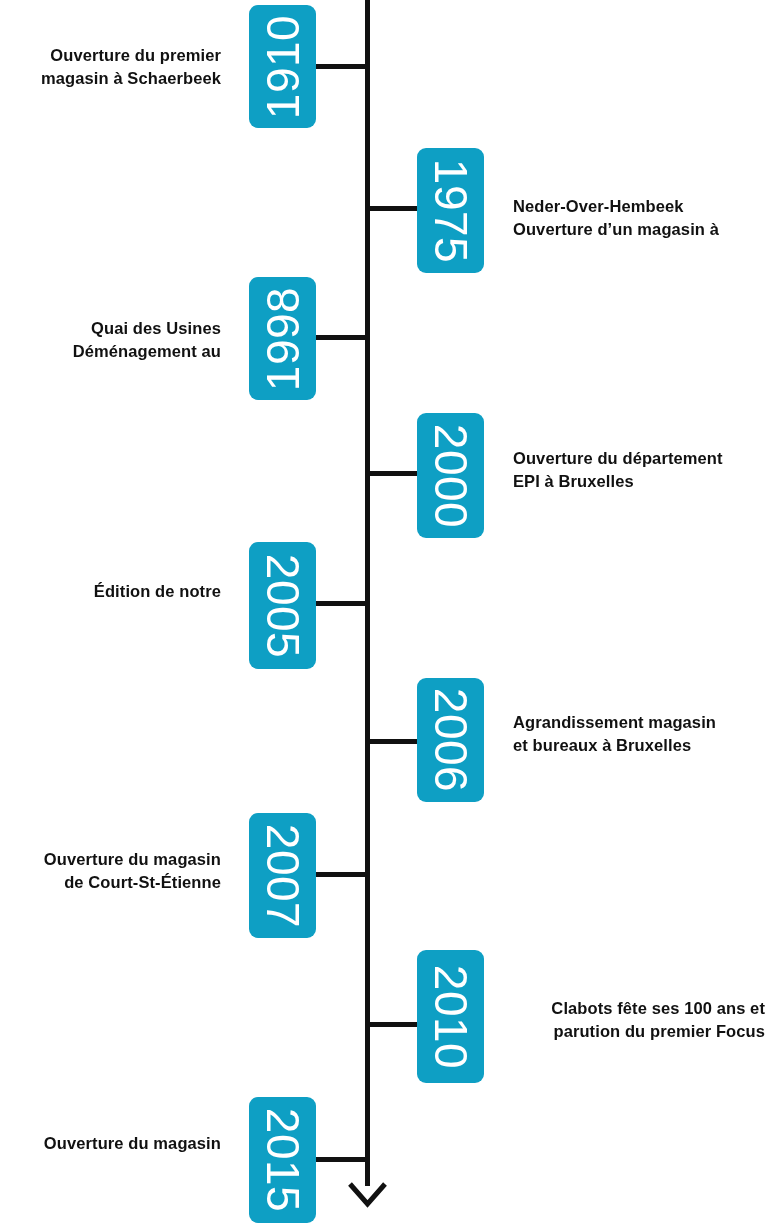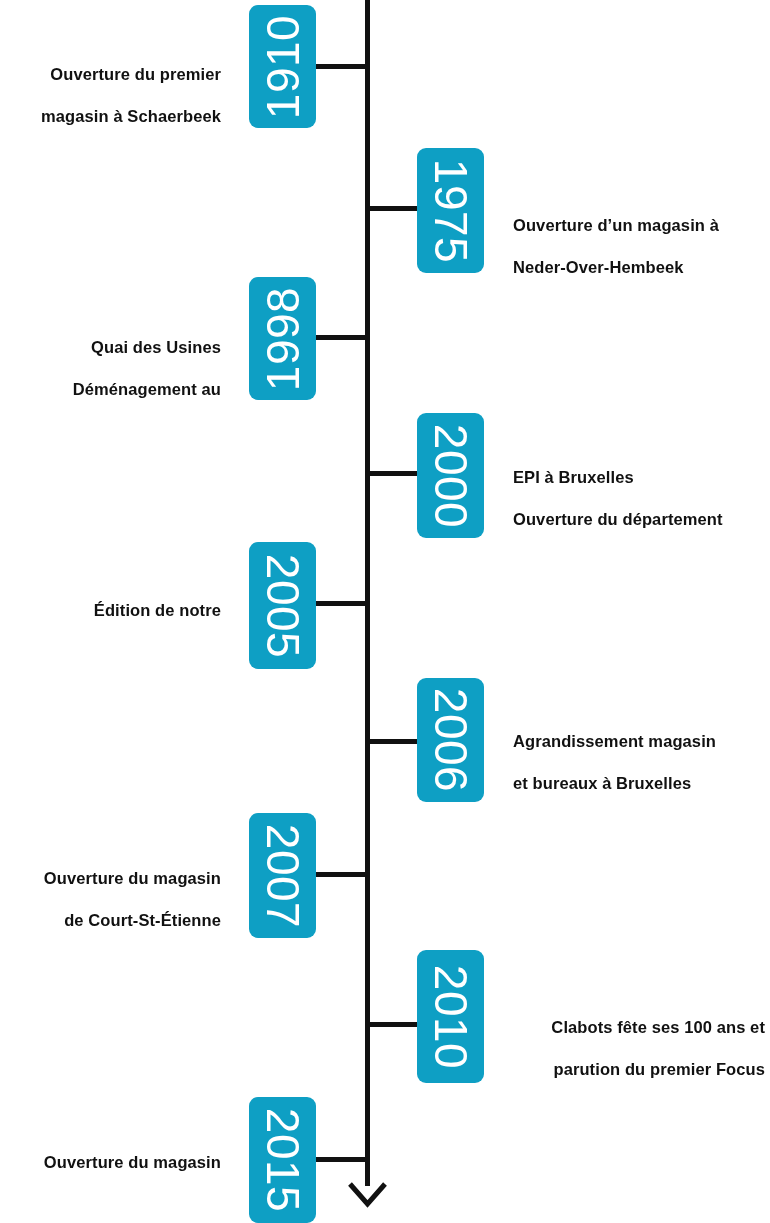--- a/index.html
+++ b/index.html
@@ -86,21 +86,21 @@
   .event-label.left {
     left: 0px;
     width: 221px;
     text-align: right;
   }
   .event-label.right {
     left: 513px;
     width: 252px;
     text-align: left;
   }
-  .event-label .line { display: block; white-space: nowrap; margin-top: 19px; }
+  .event-label .line { display: block; white-space: nowrap; }
 </style>
 </head>
 <body>
 
 <div id="timeline-root">
 
   <div class="axis-line"></div>
 
   <div class="axis-arrow">
     <svg width="41" height="34" viewBox="0 0 41 34" xmlns="http://www.w3.org/2000/svg">
@@ -115,38 +115,38 @@
       </div>
       <div class="event-label left" style="top: 44px;">
         <span class="line">Ouverture du premier</span>
         <span class="line">magasin à Schaerbeek</span>
       </div>
       <div class="connector right" style="top: 206px;"></div>
       <div class="year-chip right" style="top: 148px; height: 125px; background: rgb(14, 159, 196);">
         <span class="year-text down">1975</span>
       </div>
       <div class="event-label right" style="top: 195px;">
+        <span class="line">Neder-Over-Hembeek</span>
         <span class="line">Ouverture d’un magasin à</span>
-        <span class="line">Neder-Over-Hembeek</span>
       </div>
       <div class="connector left" style="top: 335px;"></div>
       <div class="year-chip left" style="top: 277px; height: 123px; background: rgb(14, 159, 196);">
         <span class="year-text up">1998</span>
       </div>
       <div class="event-label left" style="top: 317px;">
         <span class="line">Quai des Usines</span>
         <span class="line">Déménagement au</span>
       </div>
       <div class="connector right" style="top: 471px;"></div>
       <div class="year-chip right" style="top: 413px; height: 125px; background: rgb(14, 159, 196);">
         <span class="year-text down">2000</span>
       </div>
       <div class="event-label right" style="top: 447px;">
+        <span class="line">Ouverture du département</span>
         <span class="line">EPI à Bruxelles</span>
-        <span class="line">Ouverture du département</span>
       </div>
       <div class="connector left" style="top: 601px;"></div>
       <div class="year-chip left" style="top: 542px; height: 127px; background: rgb(14, 159, 196);">
         <span class="year-text down">2005</span>
       </div>
       <div class="event-label left" style="top: 580px; text-align: right;">
         <span class="line">Édition de notre</span>
       </div>
       <div class="connector right" style="top: 739px;"></div>
       <div class="year-chip right" style="top: 678px; height: 124px; background: rgb(14, 159, 196);">

